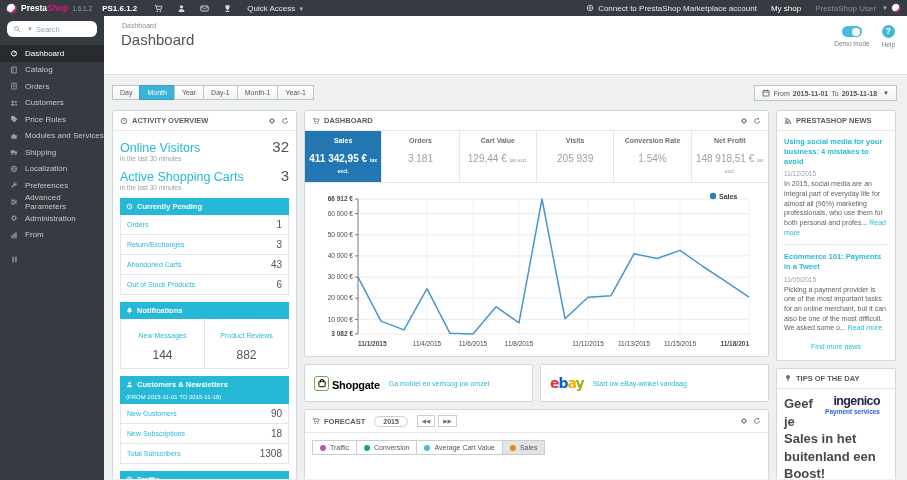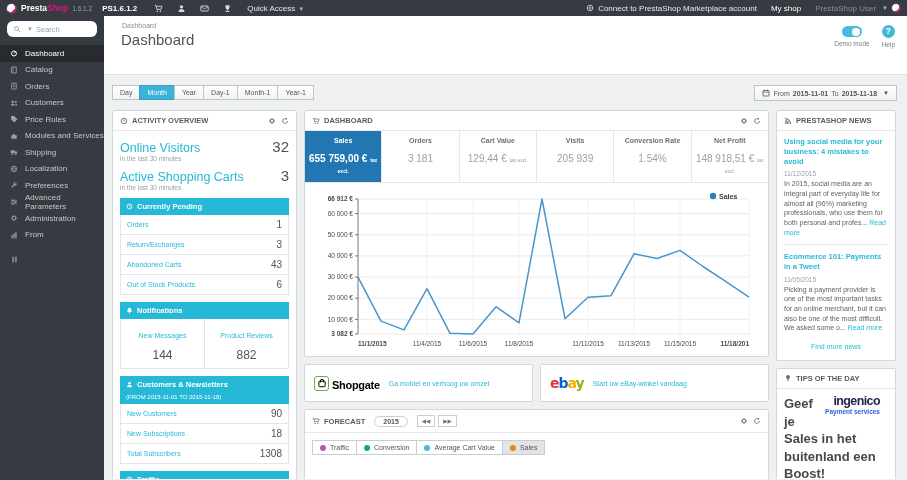--- a/index.html
+++ b/index.html
@@ -528,21 +528,21 @@
                   <use href="#i-cog"></use>
                 </svg>
               <svg class="ic" width="8" height="8">
                   <use href="#i-refresh"></use>
                 </svg>
             </span>
           </div>
           <div class="kpis">
             <div class="kpi active">
                 <div class="kl">Sales</div>
-                <div class="kv"><span>655 759,00 €</span> <small>tax excl.</small></div>
+                <div class="kv"><span>411 342,95 €</span> <small>tax excl.</small></div>
               </div>
             <div class="kpi">
                 <div class="kl">Orders</div>
                 <div class="kv"><span>3 181</span></div>
               </div>
             <div class="kpi">
                 <div class="kl">Cart Value</div>
                 <div class="kv"><span>129,44 €</span> <small>tax excl.</small></div>
               </div>
             <div class="kpi">

